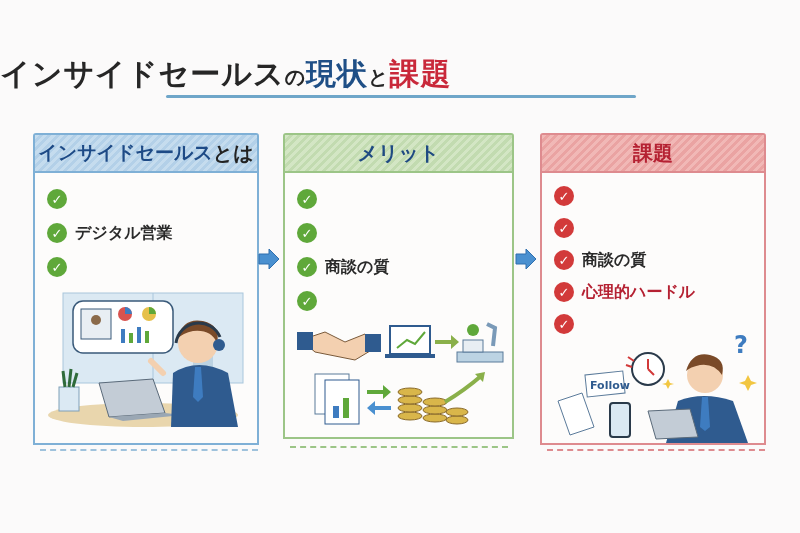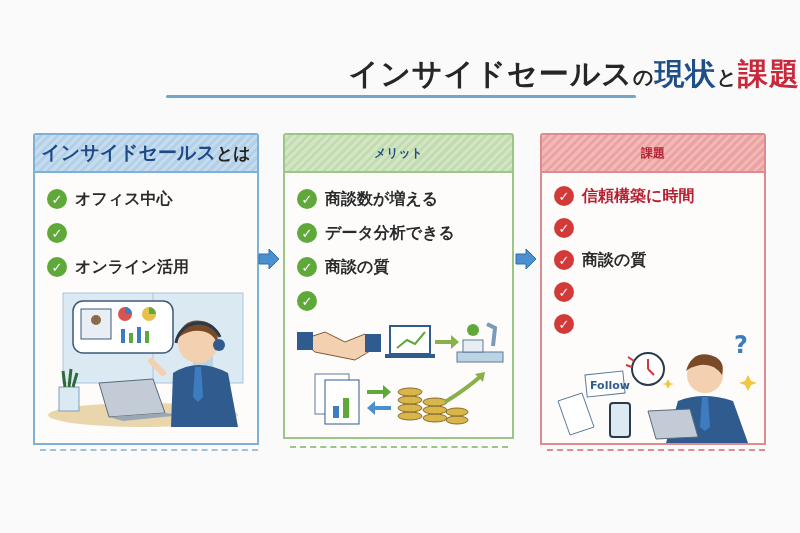--- a/index.html
+++ b/index.html
@@ -5,48 +5,48 @@
   * { box-sizing: border-box; margin: 0; padding: 0; }
   html, body { width: 800px; height: 533px; overflow: hidden; }
   body {
     background: #fbfafa;
     font-family: "DejaVu Sans", "Liberation Sans", sans-serif;
     position: relative;
     color: #222;
   }
   .title {
     position: absolute; left: 0; top: 56px; width: 800px;
-    text-align: right; font-size: 30px; font-weight: bold; letter-spacing: 1px;
+    text-align: left; font-size: 30px; font-weight: bold; letter-spacing: 1px;
     line-height: 36px;
   }
   .title .t-dark { color: #262626; }
   .title .t-small { color: #262626; font-size: 20px; }
   .title .t-blue { color: #1f4f86; }
   .title .t-red { color: #c9283a; }
   .title-underline {
     position: absolute; left: 166px; top: 95px; width: 470px; height: 3px;
     background: #6fa6c9; border-radius: 2px;
   }
   .panel {
     position: absolute; top: 133px; width: 226px; height: 312px;
     background: #fdfcfb;
     border: 2px solid; border-top-left-radius: 3px; border-top-right-radius: 3px;
   }
   .panel.blue { left: 33px; border-color: #7fb0d6; }
   .panel.green { left: 283px; width: 231px; height: 306px; border-color: #9cc587; }
   .panel.red { left: 540px; width: 226px; border-color: #de8b8f; }
   .panel-head {
     height: 38px; display: flex; align-items: center; justify-content: center;
-    font-weight: bold; font-size: 12px; border-bottom: 2px solid;
+    font-weight: bold; font-size: 20px; border-bottom: 2px solid;
   }
   .blue .panel-head {
     background: repeating-linear-gradient(135deg, #c5dcee 0 3px, #b3d0e8 3px 6px);
     color: #1d4a86; border-color: #7fb0d6; font-size: 19px;
   }
-  .blue .panel-head .small { font-size: 17px; color: #222; text-align: center; }
+  .blue .panel-head .small { font-size: 20px; color: #222; text-align: center; }
   .green .panel-head {
     background: repeating-linear-gradient(135deg, #d3e6c4 0 3px, #c2dbb0 3px 6px);
     color: #1f4a82; border-color: #9cc587;
   }
   .red .panel-head {
     background: repeating-linear-gradient(135deg, #f1b8b6 0 3px, #eaa3a2 3px 6px);
     color: #b52132; border-color: #de8b8f;
   }
   .items { padding: 9px 0 0 12px; }
   .item { display: flex; align-items: center; height: 34px; font-size: 16px; font-weight: bold; color: #2a2a2a; }
@@ -76,28 +76,27 @@
 <div class="title-underline"></div>
 
 <div class="panel blue">
   <div class="panel-head">
     <span>インサイドセールス</span>
       <span class="small">とは</span>
   </div>
   <div class="items">
     <div class="item">
         <span class="check">✓</span>
-        <span>オフィス中心</span>
-      </div>
-    <div class="item">
-        <span class="check">✓</span>
-      </div>
-    <div class="item">
-        <span class="check">✓</span>
-        <span>オンライン活用</span>
+      </div>
+    <div class="item">
+        <span class="check">✓</span>
+        <span>デジタル営業</span>
+      </div>
+    <div class="item">
+        <span class="check">✓</span>
       </div>
   </div>
   <svg class="illus" style="left:8px;top:152px" width="206" height="140" viewBox="0 0 206 140">
     <rect x="20" y="6" width="180" height="90" fill="#dbe9f3" stroke="#a9c6dc"></rect>
     <line x1="110" y1="6" x2="110" y2="96" stroke="#a9c6dc"></line>
     <rect x="150" y="40" width="20" height="50" fill="#bcd3e3"></rect>
     <rect x="30" y="14" width="100" height="52" rx="10" fill="#fff" stroke="#3a5a7a" stroke-width="1.5"></rect>
     <rect x="38" y="22" width="30" height="30" fill="#e8eef3" stroke="#3a5a7a"></rect>
     <circle cx="53" cy="33" r="5" fill="#8a6a4a"></circle>
     <circle cx="82" cy="27" r="7" fill="#d9534f"></circle>
@@ -126,25 +125,23 @@
 
 <svg class="arrow" style="left:257px;top:248px" viewBox="0 0 24 22">
   <path d="M2 6 H12 V1 L22 11 L12 21 V16 H2 Z" fill="#4a90d0" stroke="#2f6fae" stroke-width="1"></path>
 </svg>
 
 <div class="panel green">
   <div class="panel-head">メリット</div>
   <div class="items">
     <div class="item">
         <span class="check">✓</span>
-        <span>商談数が増える</span>
-      </div>
-    <div class="item">
-        <span class="check">✓</span>
-        <span>データ分析できる</span>
+      </div>
+    <div class="item">
+        <span class="check">✓</span>
       </div>
     <div class="item">
         <span class="check">✓</span>
         <span>商談の質</span>
       </div>
     <div class="item">
         <span class="check">✓</span>
       </div>
   </div>
   <svg class="illus" style="left:10px;top:185px" width="210" height="110" viewBox="0 0 210 110">
@@ -184,31 +181,31 @@
 
 <svg class="arrow" style="left:514px;top:248px" viewBox="0 0 24 22">
   <path d="M2 6 H12 V1 L22 11 L12 21 V16 H2 Z" fill="#4a90d0" stroke="#2f6fae" stroke-width="1"></path>
 </svg>
 
 <div class="panel red">
   <div class="panel-head">課題</div>
   <div class="items" style="padding-top:7px">
     <div class="item">
         <span class="check">✓</span>
-        <span>信頼構築に時間</span>
       </div>
     <div class="item">
         <span class="check">✓</span>
       </div>
     <div class="item dark">
         <span class="check">✓</span>
         <span>商談の質</span>
       </div>
     <div class="item">
         <span class="check">✓</span>
+        <span>心理的ハードル</span>
       </div>
     <div class="item">
         <span class="check">✓</span>
       </div>
   </div>
   <svg class="illus" style="left:6px;top:196px" width="214" height="112" viewBox="0 0 214 112">
     <path d="M10 70 L34 62 L46 96 L22 104Z" fill="#fff" stroke="#5a7a9a"></path>
     <rect x="38" y="42" width="38" height="22" fill="#fff" stroke="#5a7a9a" transform="rotate(-6 57 53)"></rect>
     <text x="42" y="58" font-size="11" font-weight="bold" fill="#2f5b8f" font-family="DejaVu Sans, sans-serif">Follow</text>
     <rect x="62" y="72" width="20" height="34" rx="3" fill="#dbe9f3" stroke="#2a3a4a" stroke-width="2"></rect>

